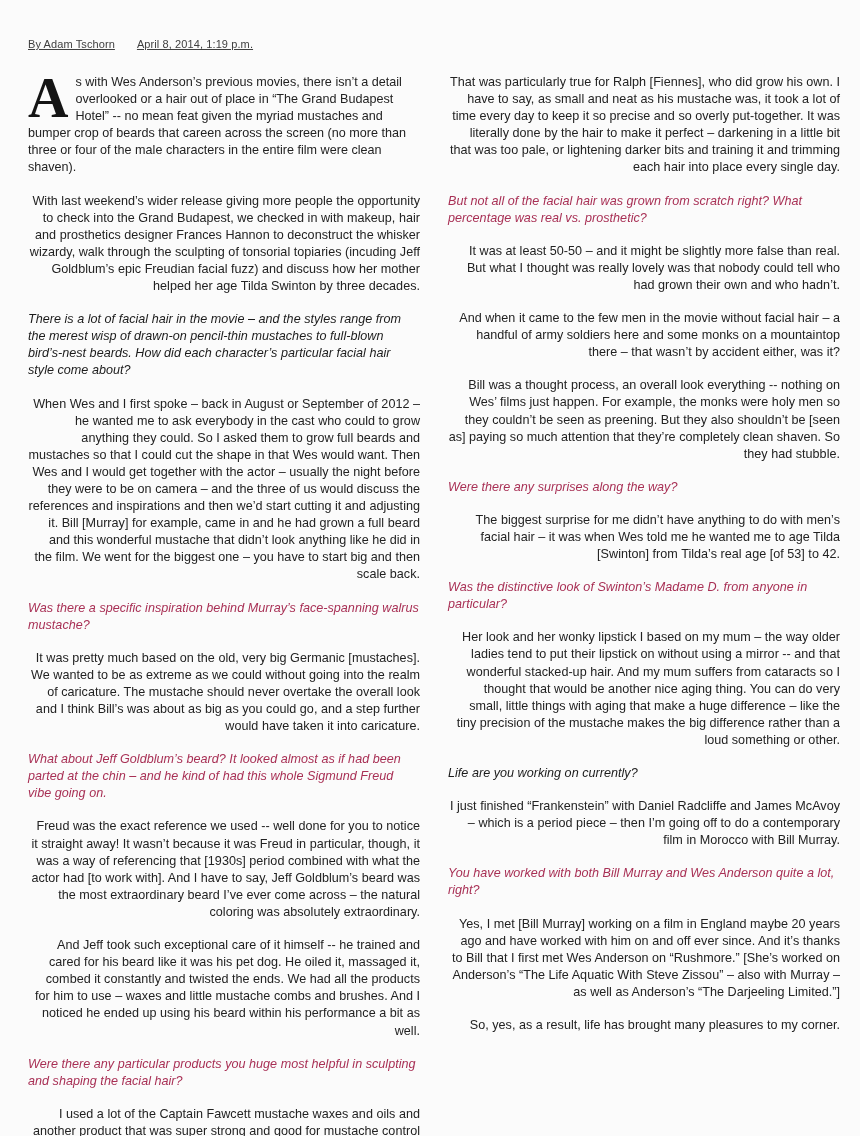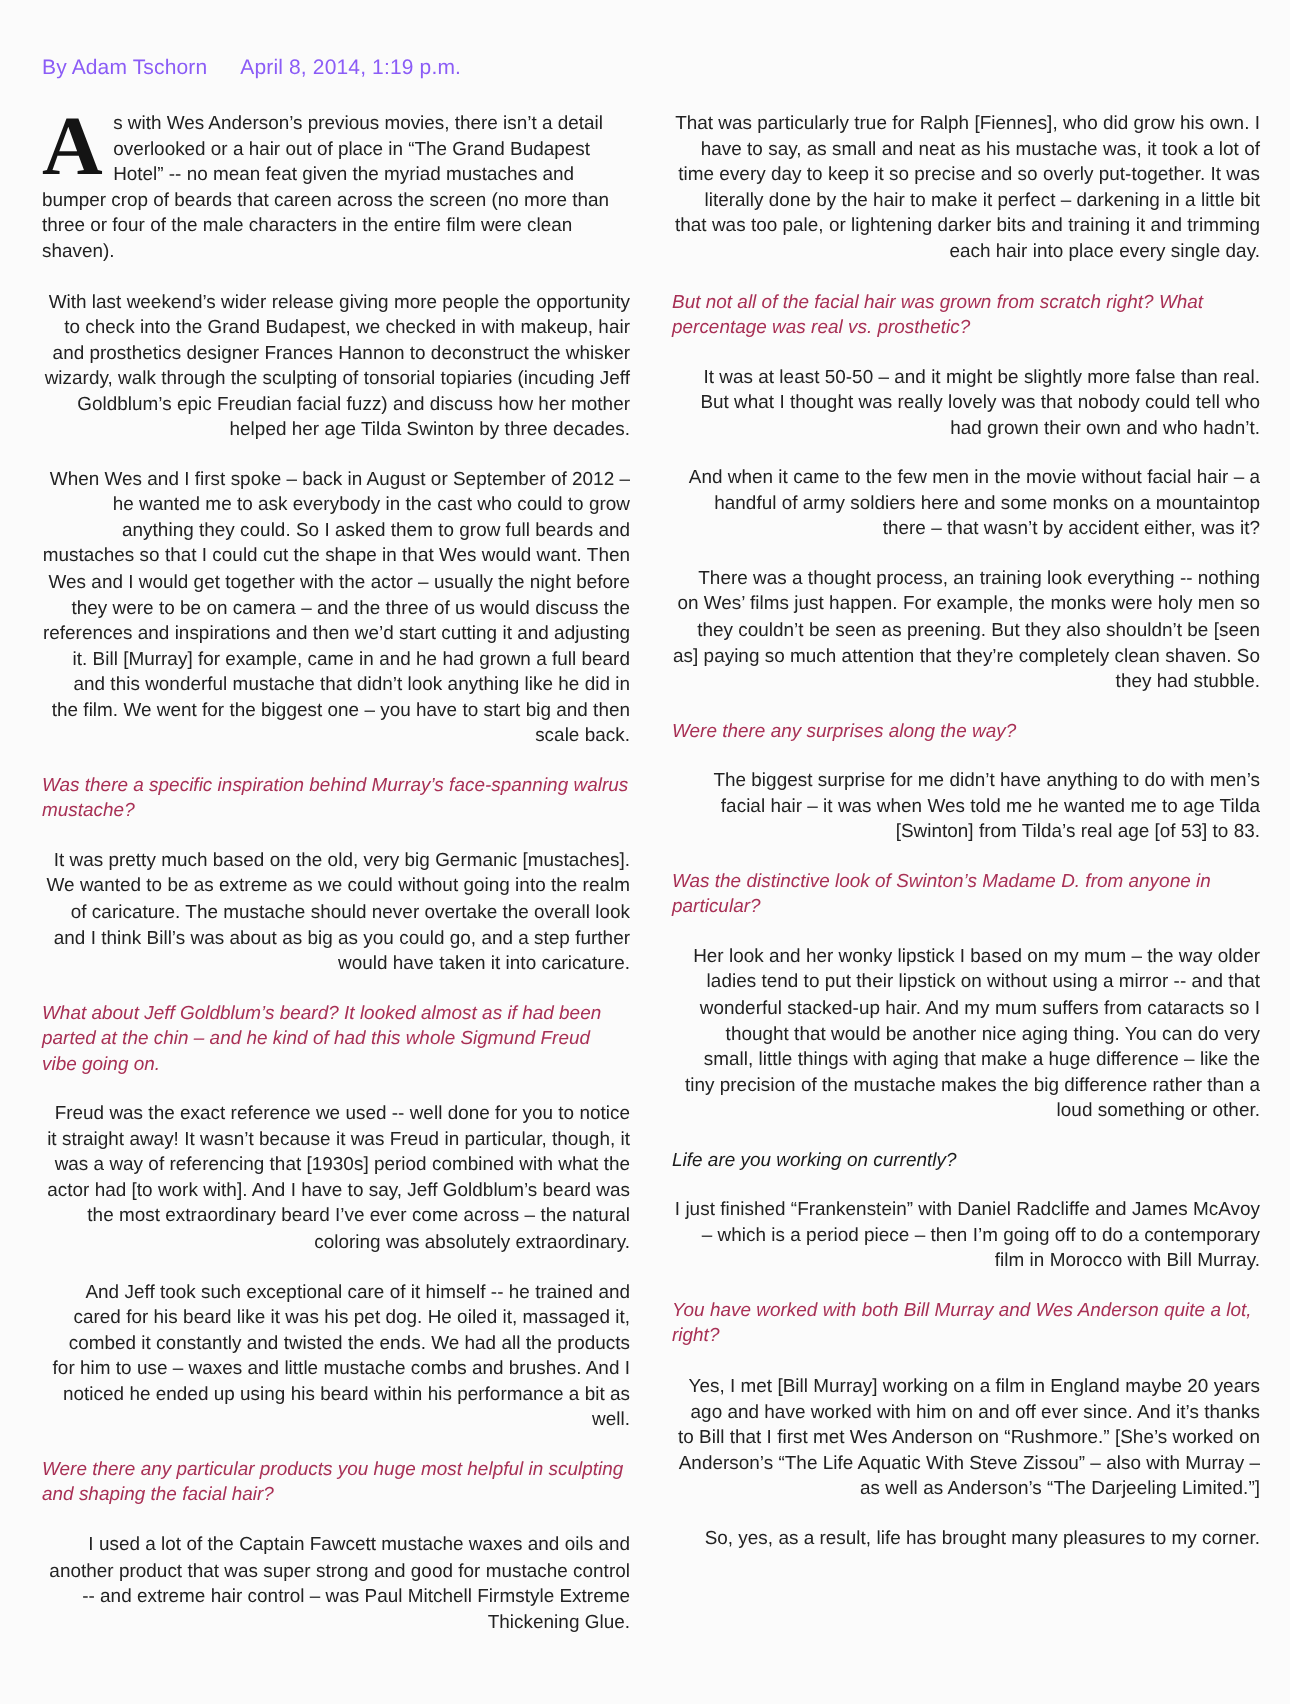--- a/index.html
+++ b/index.html
@@ -20,26 +20,27 @@
     position: relative;
     width: 860px;
     height: 1136px;
     background: #fbfbfb;
     box-sizing: border-box;
     padding: 36px 28px 0 28px;
   }
 
   
   .byline {
-    font-size: 14px;
+    font-size: 11px;
     line-height: 16px;
-    color: #8b5cf6;
+    color: #404040;
     letter-spacing: 0.1px;
     margin: 0 0 22px 0;
     white-space: nowrap;
+    text-decoration: underline;
   }
   .byline .author { margin-right: 22px; }
   .byline .timestamp { }
 
   
   .columns {
     display: flex;
     gap: 28px;
     align-items: flex-start;
   }
@@ -98,37 +99,38 @@
 <div class="page">
 
   <div class="byline">
     <span class="author">By Adam Tschorn</span><span class="timestamp">April 8, 2014, 1:19 p.m.</span>
   </div>
 
   <div class="columns">
     <div class="col" id="left-col">
         <p class="lede"><span class="dropcap">A</span>s with Wes Anderson’s previous movies, there isn’t a detail overlooked or a hair out of place in “The Grand Budapest Hotel” -- no mean feat given the myriad mustaches and bumper crop of beards that careen across the screen (no more than three or four of the male characters in the entire film were clean shaven).</p>
         <p class="body">With last weekend’s wider release giving more people the opportunity to check into the Grand Budapest, we checked in with makeup, hair and prosthetics designer Frances Hannon to deconstruct the whisker wizardy, walk through the sculpting of tonsorial topiaries (incuding Jeff Goldblum’s epic Freudian facial fuzz) and discuss how her mother helped her age Tilda Swinton by three decades.</p>
+        <p class="q dark">There is a lot of facial hair in the movie – and the styles range from the merest wisp of drawn-on pencil-thin mustaches to full-blown bird’s-nest beards. How did each character’s particular facial hair style come about?</p>
         <p class="body">When Wes and I first spoke – back in August or September of 2012 – he wanted me to ask everybody in the cast who could to grow anything they could. So I asked them to grow full beards and mustaches so that I could cut the shape in that Wes would want. Then Wes and I would get together with the actor – usually the night before they were to be on camera – and the three of us would discuss the references and inspirations and then we’d start cutting it and adjusting it. Bill [Murray] for example, came in and he had grown a full beard and this wonderful mustache that didn’t look anything like he did in the film. We went for the biggest one – you have to start big and then scale back.</p>
         <p class="q accent">Was there a specific inspiration behind Murray’s face-spanning walrus mustache?</p>
         <p class="body">It was pretty much based on the old, very big Germanic [mustaches]. We wanted to be as extreme as we could without going into the realm of caricature. The mustache should never overtake the overall look and I think Bill’s was about as big as you could go, and a step further would have taken it into caricature.</p>
         <p class="q accent">What about Jeff Goldblum’s beard? It looked almost as if had been parted at the chin – and he kind of had this whole Sigmund Freud vibe going on.</p>
         <p class="body">Freud was the exact reference we used -- well done for you to notice it straight away! It wasn’t because it was Freud in particular, though, it was a way of referencing that [1930s] period combined with what the actor had [to work with]. And I have to say, Jeff Goldblum’s beard was the most extraordinary beard I’ve ever come across – the natural coloring was absolutely extraordinary.</p>
         <p class="body">And Jeff took such exceptional care of it himself -- he trained and cared for his beard like it was his pet dog. He oiled it, massaged it, combed it constantly and twisted the ends. We had all the products for him to use – waxes and little mustache combs and brushes. And I noticed he ended up using his beard within his performance a bit as well.</p>
         <p class="q accent">Were there any particular products you huge most helpful in sculpting and shaping the facial hair?</p>
         <p class="body">I used a lot of the Captain Fawcett mustache waxes and oils and another product that was super strong and good for mustache control -- and extreme hair control – was Paul Mitchell Firmstyle Extreme Thickening Glue.</p>
       </div>
     <div class="col" id="right-col">
         <p class="body">That was particularly true for Ralph [Fiennes], who did grow his own. I have to say, as small and neat as his mustache was, it took a lot of time every day to keep it so precise and so overly put-together. It was literally done by the hair to make it perfect – darkening in a little bit that was too pale, or lightening darker bits and training it and trimming each hair into place every single day.</p>
         <p class="q accent">But not all of the facial hair was grown from scratch right? What percentage was real vs. prosthetic?</p>
         <p class="body">It was at least 50-50 – and it might be slightly more false than real. But what I thought was really lovely was that nobody could tell who had grown their own and who hadn’t.</p>
         <p class="body">And when it came to the few men in the movie without facial hair  – a handful of army soldiers here and some monks on a mountaintop there – that wasn’t by accident either, was it?</p>
-        <p class="body">There was a thought process, an training look everything -- nothing on Wes’ films just happen. For example, the monks were holy men so they couldn’t be seen as preening. But they also shouldn’t be [seen as] paying so much attention that they’re completely clean shaven. So they had stubble.</p>
+        <p class="body">Bill was a thought process, an overall look everything -- nothing on Wes’ films just happen. For example, the monks were holy men so they couldn’t be seen as preening. But they also shouldn’t be [seen as] paying so much attention that they’re completely clean shaven. So they had stubble.</p>
         <p class="q accent">Were there any surprises along the way?</p>
-        <p class="body">The biggest surprise for me didn’t have anything to do with men’s facial hair – it was when Wes told me he wanted me to age Tilda [Swinton] from Tilda’s real age [of 53] to 83.</p>
+        <p class="body">The biggest surprise for me didn’t have anything to do with men’s facial hair – it was when Wes told me he wanted me to age Tilda [Swinton] from Tilda’s real age [of 53] to 42.</p>
         <p class="q accent">Was the distinctive look of Swinton’s Madame D. from anyone in particular?</p>
         <p class="body">Her look and her wonky lipstick I based on my mum – the way older ladies tend to put their lipstick on without using a mirror -- and that wonderful stacked-up hair. And my mum suffers from cataracts so I thought that would be another nice aging thing. You can do very small, little things with aging that make a huge difference – like the tiny precision of the mustache makes the big difference rather than a loud something or other.</p>
         <p class="q dark">Life are you working on currently?</p>
         <p class="body">I just finished “Frankenstein” with Daniel Radcliffe and James McAvoy – which is a period piece – then I’m going off to do a contemporary film in Morocco with Bill Murray.</p>
         <p class="q accent">You have worked with both Bill Murray and Wes Anderson quite a lot, right?</p>
         <p class="body">Yes, I met [Bill Murray] working on a film in England maybe 20 years ago and have worked with him on and off ever since. And it’s thanks to Bill that I first met Wes Anderson on “Rushmore.” [She’s worked on Anderson’s “The Life Aquatic With Steve Zissou” – also with Murray – as well as Anderson’s “The Darjeeling Limited.”]</p>
         <p class="body">So, yes, as a result, life has brought many pleasures to my corner.</p>
       </div>
   </div>
 

